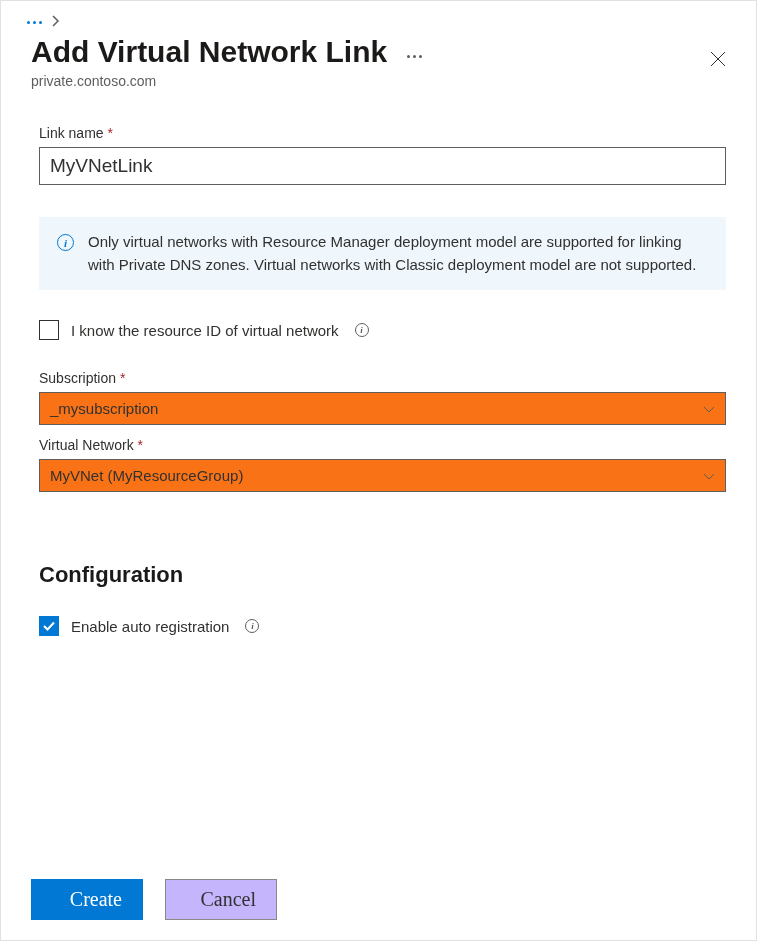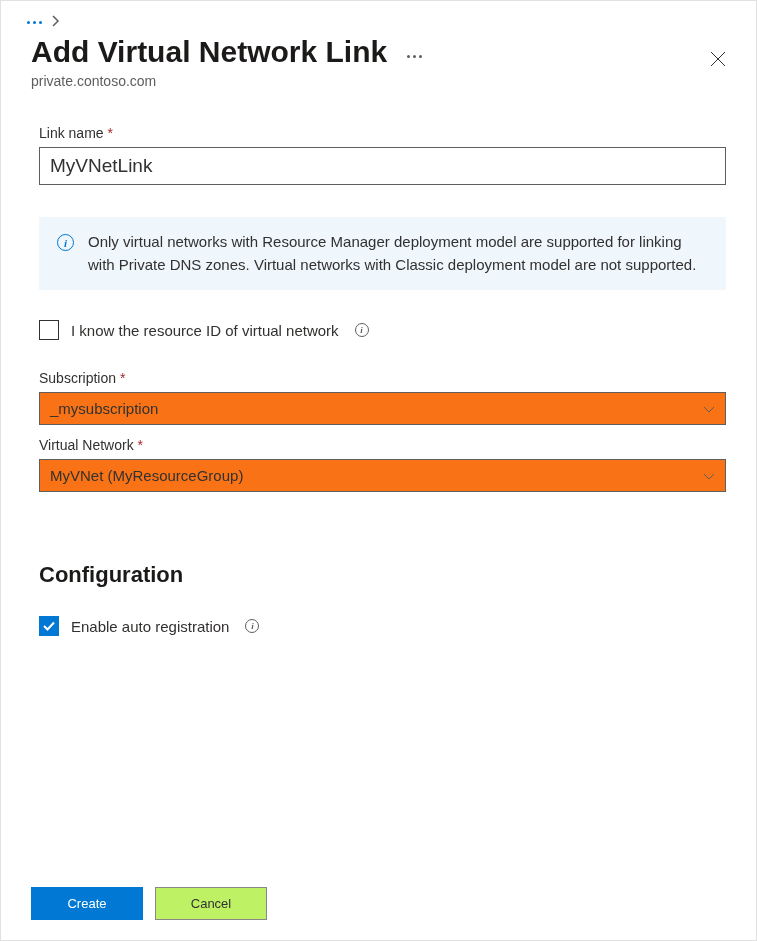--- a/index.html
+++ b/index.html
@@ -224,36 +224,38 @@
     }
     .footer {
       position: absolute;
       bottom: 20px;
       left: 30px;
       display: flex;
       gap: 12px;
     }
     .btn {
       padding: 8px 20px;
-      font-size: 13px;
-      font-family: Liberation Sans, sans-serif;
+      font-size: 20px;
+      font-family: Liberation Serif, serif;
       cursor: pointer;
       border: 1px solid transparent;
+      text-align: right;
     }
     .btn-primary {
       background: #0078d4;
       color: #fff;
       border-color: #0078d4;
       min-width: 112px;
     }
     .btn-secondary {
-      background: #bef264;
+      background: #c4b5fd;
       color: #323130;
       border: 1px solid #8a8886;
       min-width: 112px;
+      margin-left: 10px;
     }
   </style>
 </head>
 <body>
 
 <div class="breadcrumb-bar">
   <div class="breadcrumb-dots">
     <div class="breadcrumb-dot"></div>
     <div class="breadcrumb-dot"></div>
     <div class="breadcrumb-dot"></div>

